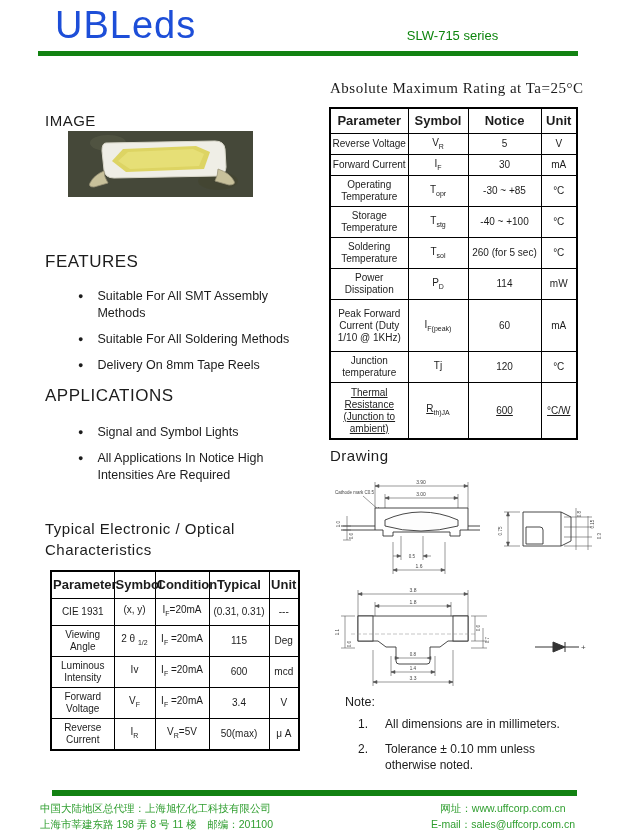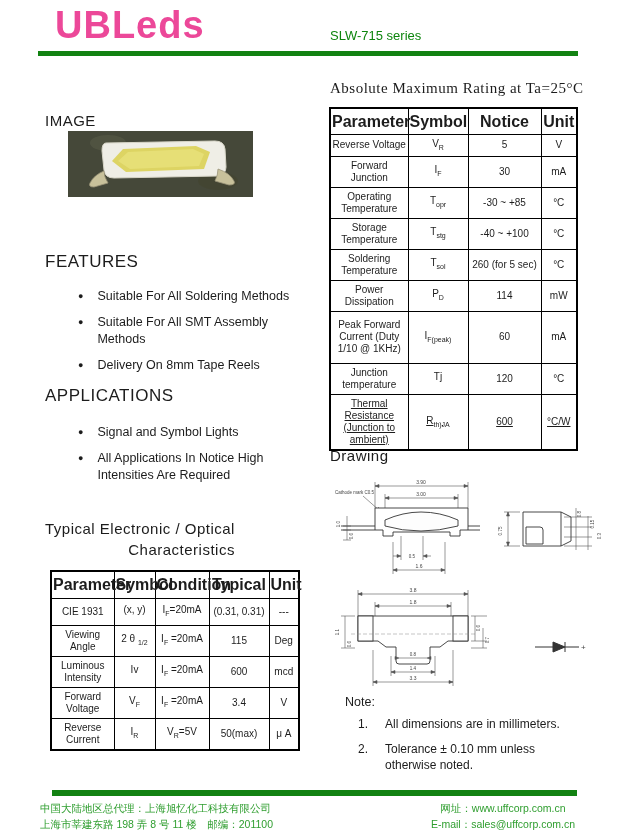--- a/index.html
+++ b/index.html
@@ -1,38 +1,38 @@
 <!DOCTYPE html>
 <html><head>
 <meta charset="utf-8">
 <style>
   * { box-sizing: border-box; margin: 0; padding: 0; }
   html, body { background: #ffffff; }
   body { font-family: "Liberation Sans", sans-serif; color: #1c1c1c; }
   #page { position: relative; width: 624px; height: 836px; background: #fff; overflow: hidden; }
 
   
-  .logo { position: absolute; left: 55px; top: 4px; font-size: 38px; font-weight: bold; color: #ec4899; letter-spacing: 1px; }
-  .series { position: absolute; left: 330px; top: 28px; width: 245px; text-align: left; font-size: 13px; color: #0d850d; }
+  .logo { position: absolute; left: 55px; top: 4px; font-size: 38px; font-weight: normal; color: #1d4ed8; letter-spacing: 1px; }
+  .series { position: absolute; left: 330px; top: 28px; width: 245px; text-align: center; font-size: 13px; color: #0d850d; }
   .header-rule { position: absolute; left: 38px; top: 51px; width: 540px; height: 5px; background: #128212; }
 
   
   .h-section { position: absolute; font-size: 15px; color: #1c1c1c; letter-spacing: 0.5px; }
   .h-big { font-size: 17px; }
 
   
   .blist { position: absolute; left: 78px; width: 235px; }
   .bitem { display: flex; margin-bottom: 9px; font-size: 12.5px; line-height: 17px; }
   .bitem::before { content: "●"; font-size: 9px; line-height: 17px; margin-right: 14px; flex: 0 0 auto; }
 
   
   table { border-collapse: collapse; table-layout: fixed; }
   .dtable { border: 2px solid #000; }
   .dtable td, .dtable th { border: 1.5px solid #000; text-align: center; vertical-align: middle; font-size: 10px; line-height: 1.2; padding: 3px 1px; }
-  .dtable th { font-weight: bold; font-size: 16px; }
+  .dtable th { font-weight: bold; font-size: 13px; }
   sub { font-size: 7px; }
 
   .amr-table { position: absolute; left: 329px; top: 107px; width: 247px; }
   .amr-table col.c0 { width: 78px; } .amr-table col.c1 { width: 60px; }
   .amr-table col.c2 { width: 73px; } .amr-table col.c3 { width: 36px; }
   .amr-table th { height: 25px; }
   .amr-table .r-sm td { height: 19px; }
   .amr-table .r-md td { height: 28px; }
   .amr-table .r-lg td { height: 52px; }
   .amr-table .r-xl td { height: 56px; text-decoration: underline; }
@@ -82,41 +82,41 @@
       <path d="M55,18 L128,15 L142,21 L136,38 L58,41 L44,30 Z" fill="#ddd463"></path>
       <path d="M60,21 L125,18 L136,23 L131,35 L62,38 L50,30 Z" fill="#e6df76"></path>
       <path d="M36,40 Q26,44 22,52 Q20,56 26,56 L40,52 Q36,46 36,40 Z" fill="#c8c19b" stroke="#9a9478" stroke-width="0.8"></path>
       <path d="M150,38 Q162,42 166,50 Q168,54 161,54 L147,50 Q150,44 150,38 Z" fill="#c8c19b" stroke="#9a9478" stroke-width="0.8"></path>
     </svg>
   </div>
 
   <div class="h-section h-big" style="left:45px; top:252px;">FEATURES</div>
   <div class="blist" style="top:288px;">
     <div class="bitem">
-        <span>Suitable For All Soldering Methods</span>
+        <span>Suitable For All SMT Assembly Methods</span>
       </div>
     <div class="bitem">
-        <span>Suitable For All SMT Assembly Methods</span>
+        <span>Suitable For All Soldering Methods</span>
       </div>
     <div class="bitem">
         <span>Delivery On 8mm Tape Reels</span>
       </div>
   </div>
 
   <div class="h-section h-big" style="left:45px; top:386px;">APPLICATIONS</div>
   <div class="blist" style="top:424px;">
     <div class="bitem">
         <span>Signal and Symbol Lights</span>
       </div>
     <div class="bitem">
         <span>All Applications In Notice High Intensities Are Required</span>
       </div>
   </div>
 
-  <div class="h-section" style="left:45px; top:518px; line-height:21px;text-align:right;">
+  <div class="h-section" style="left:45px; top:518px; line-height:21px;">
     <div>Typical Electronic / Optical</div>
     <div>Characteristics</div>
   </div>
 
   <table class="dtable char-table">
     <colgroup>
         <col class="c0">
         <col class="c1">
         <col class="c2">
         <col class="c3">
@@ -184,21 +184,21 @@
       <th>Notice</th>
       <th>Unit</th>
     </tr>
     <tr class="r-sm">
       <td>Reverse Voltage</td>
       <td><span>V</span><sub>R</sub></td>
       <td>5</td>
       <td>V</td>
     </tr>
     <tr class="r-sm">
-      <td>Forward Junction</td>
+      <td>Forward Current</td>
       <td><span>I</span><sub>F</sub></td>
       <td>30</td>
       <td>mA</td>
     </tr>
     <tr class="r-md">
       <td>Operating Temperature</td>
       <td><span>T</span><sub>opr</sub></td>
       <td>-30 ~ +85</td>
       <td>°C</td>
     </tr>

